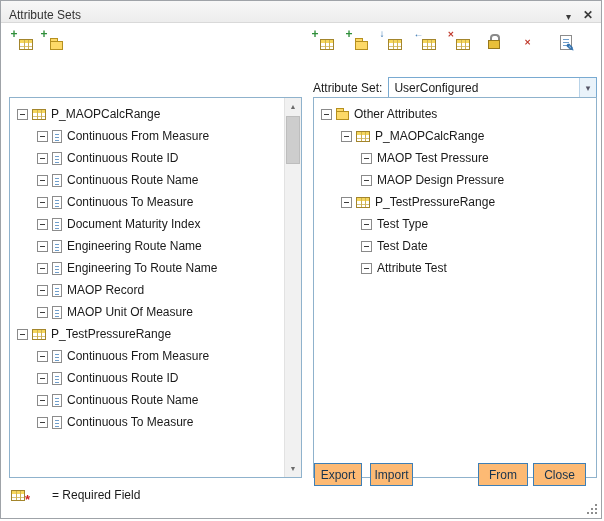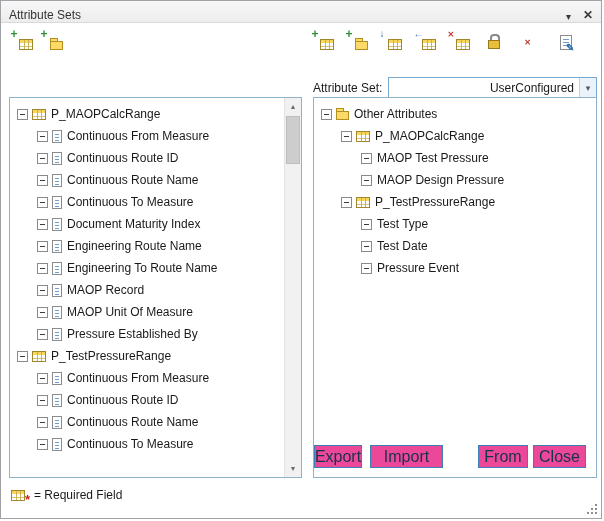--- a/index.html
+++ b/index.html
@@ -51,21 +51,21 @@
   .folder{width:13px;height:9px;background:#fdd968;border:1px solid #b6901f;position:relative;flex:none;
           margin-top:3px;box-sizing:border-box;}
   .folder::before{content:'';position:absolute;top:-4px;left:-1px;width:6px;height:2px;background:#fdd968;
                   border:1px solid #b6901f;border-bottom:none;}
 
   
   .lbl-avail{position:absolute;top:70px;left:11px;}
   .attr-row{position:absolute;top:76px;left:312px;width:284px;display:flex;align-items:center;}
   .combo{display:flex;height:22px;border:1px solid #79aad1;flex:1;margin-left:6px;align-items:center;
          background:#fff;box-sizing:border-box;}
-  .combo .val{flex:1;padding:0 5px;white-space:nowrap;overflow:hidden;text-align:right;}
+  .combo .val{flex:1;padding:0 5px;white-space:nowrap;overflow:hidden;}
   .combo .cbtn{width:17px;height:100%;background:#eaf3fa;border-left:1px solid #b9d3e8;display:flex;
                align-items:center;justify-content:center;color:#556;font-size:9px;box-sizing:border-box;}
 
   
   .panel{position:absolute;top:96px;height:381px;border:1px solid #8fb2cc;background:#fff;
          box-sizing:border-box;overflow:hidden;padding-top:5px;}
   .panel.left{left:8px;width:293px;}
   .panel.right{left:312px;width:284px;}
   .row{display:flex;align-items:center;height:22px;gap:4px;white-space:nowrap;}
   .l0{padding-left:7px;}  .l1{padding-left:27px;}
@@ -78,26 +78,26 @@
                   align-items:center;justify-content:center;background:#f1f1f1;}
   .sb .up{top:0;} .sb .dn{bottom:0;}
   .sb .up::before{content:'\25B2';} .sb .dn::before{content:'\25BC';}
   .thumb{position:absolute;left:1px;top:18px;width:14px;height:48px;background:#cdcdcd;border:1px solid #bdbdbd;box-sizing:border-box;}
 
   
   .chk-row{position:absolute;top:459px;left:10px;display:flex;align-items:center;gap:7px;}
   .cb{width:15px;height:15px;background:#62a8dc;border:1px solid #4a88b8;display:flex;align-items:center;
       justify-content:center;box-sizing:border-box;}
   .cb::before{content:'\2713';color:#fff;font-size:11px;font-weight:bold;}
-  .req-row{position:absolute;top:487px;left:10px;display:flex;align-items:center;gap:9px;}
+  .req-row{position:absolute;top:487px;left:10px;display:flex;align-items:center;gap:27px;}
   .req{position:relative;}
   .req::after{content:'*';position:absolute;right:-6px;bottom:-7px;color:#cc2222;font-weight:bold;font-size:13px;}
-  .btn-dlg{position:absolute;top:444px;height:23px;border:1px solid #3e7fb6;background:#ec4899;color:#17324d;
-           display:flex;align-items:center;justify-content:center;box-sizing:border-box;font-size:16px;}
-  .btn-export{left:313px;width:48px;} .btn-import{left:369px;width:73px;}
+  .btn-dlg{position:absolute;top:462px;height:23px;border:1px solid #3e7fb6;background:#fdba74;color:#17324d;
+           display:flex;align-items:center;justify-content:center;box-sizing:border-box;font-size:12px;}
+  .btn-export{left:313px;width:48px;} .btn-import{left:369px;width:43px;}
   .btn-save{left:477px;width:50px;}   .btn-close{left:532px;width:53px;}
 
   
   .grip{position:absolute;right:3px;bottom:3px;width:11px;height:11px;}
   .grip::before{content:'';position:absolute;left:0;top:0;width:2px;height:2px;
     box-shadow:8px 0 0 #8d8d8d, 8px 4px 0 #8d8d8d, 8px 8px 0 #8d8d8d, 4px 4px 0 #8d8d8d, 4px 8px 0 #8d8d8d, 0 8px 0 #8d8d8d;}
 </style>
 </head>
 <body>
 
@@ -221,25 +221,20 @@
     <div class="row l1">
         <span class="exp"></span>
         <span class="doc"></span>
         <span class="lbl">MAOP Record</span>
       </div>
     <div class="row l1">
         <span class="exp"></span>
         <span class="doc"></span>
         <span class="lbl">MAOP Unit Of Measure</span>
       </div>
-    <div class="row l1">
-        <span class="exp"></span>
-        <span class="doc"></span>
-        <span class="lbl">Pressure Established By</span>
-      </div>
     <div class="row l0">
       <span class="exp"></span>
       <span class="tbl"></span>
       <span class="lbl">P_TestPressureRange</span>
     </div>
     <div class="row l1">
         <span class="exp"></span>
         <span class="doc"></span>
         <span class="lbl">Continuous From Measure</span>
       </div>
@@ -293,21 +288,21 @@
     <div class="row r2">
         <span class="exp"></span>
         <span class="lbl">Test Type</span>
       </div>
     <div class="row r2">
         <span class="exp"></span>
         <span class="lbl">Test Date</span>
       </div>
     <div class="row r2">
         <span class="exp"></span>
-        <span class="lbl">Pressure Event</span>
+        <span class="lbl">Attribute Test</span>
       </div>
   </div>
 
   <div class="req-row">
     <span class="tbl req"></span>
     <span>= Required Field</span>
   </div>
 
   <span class="btn-dlg btn-export">Export</span>
   <span class="btn-dlg btn-import">Import</span>

